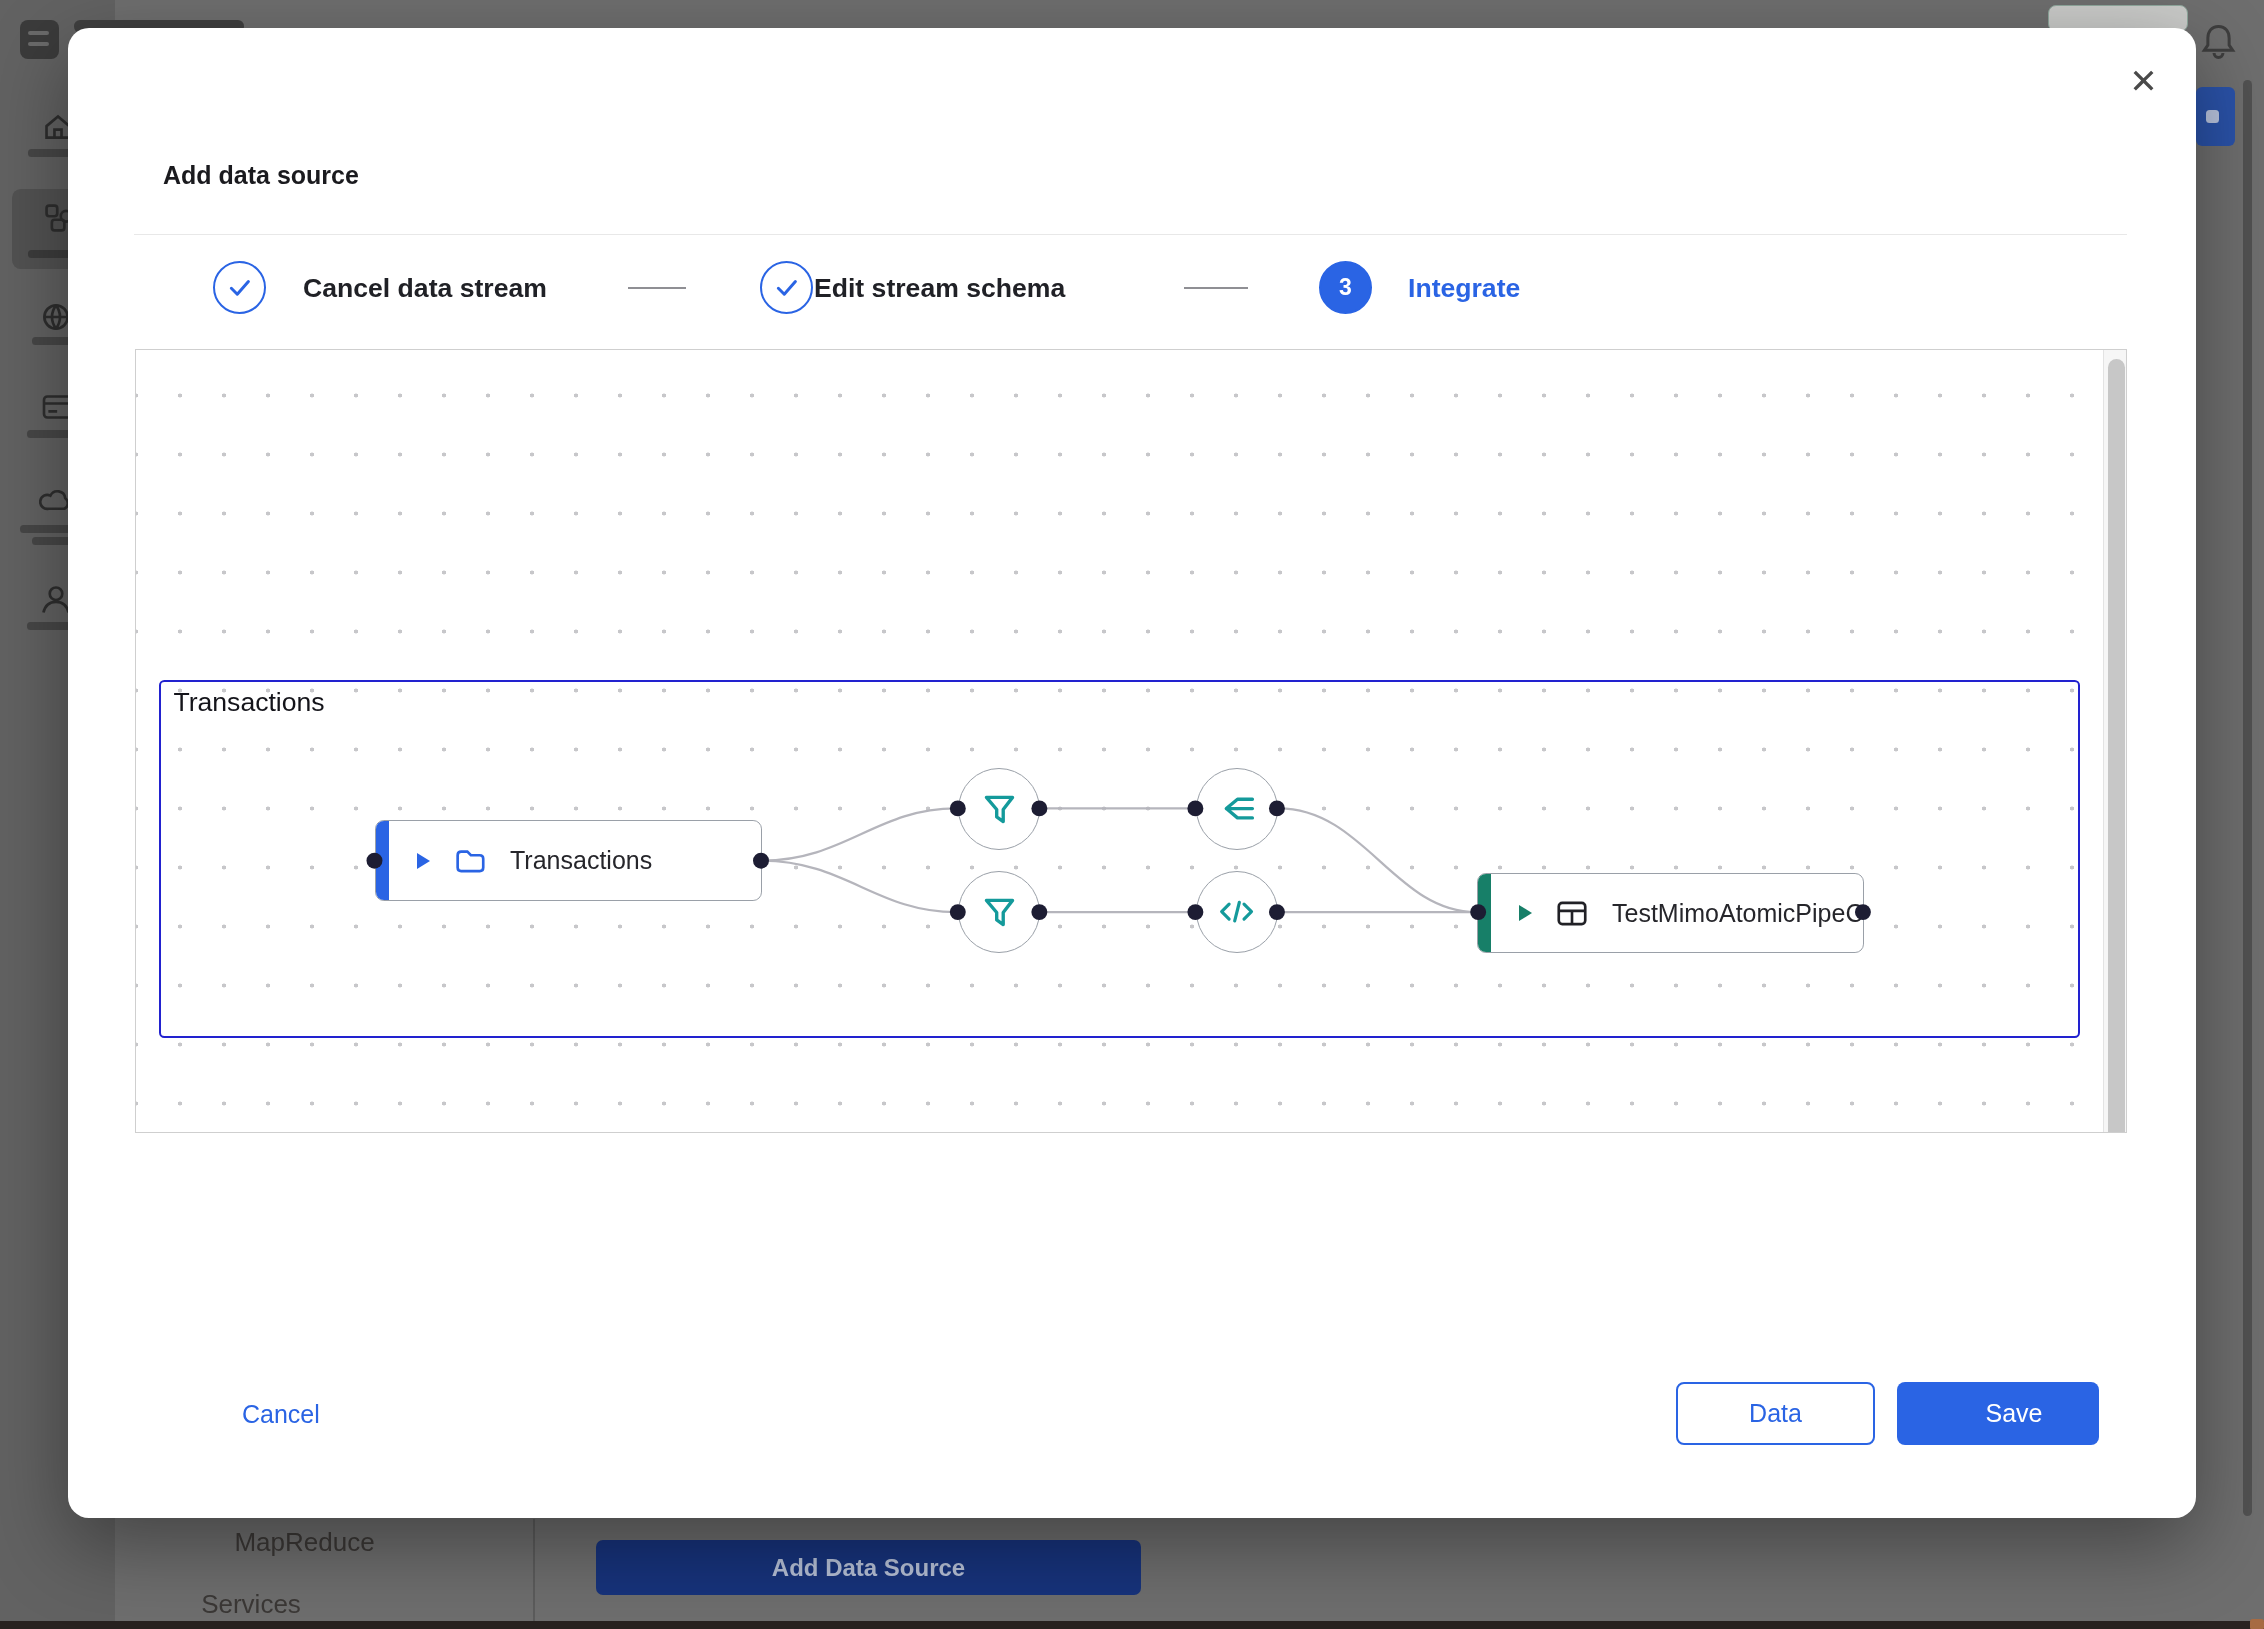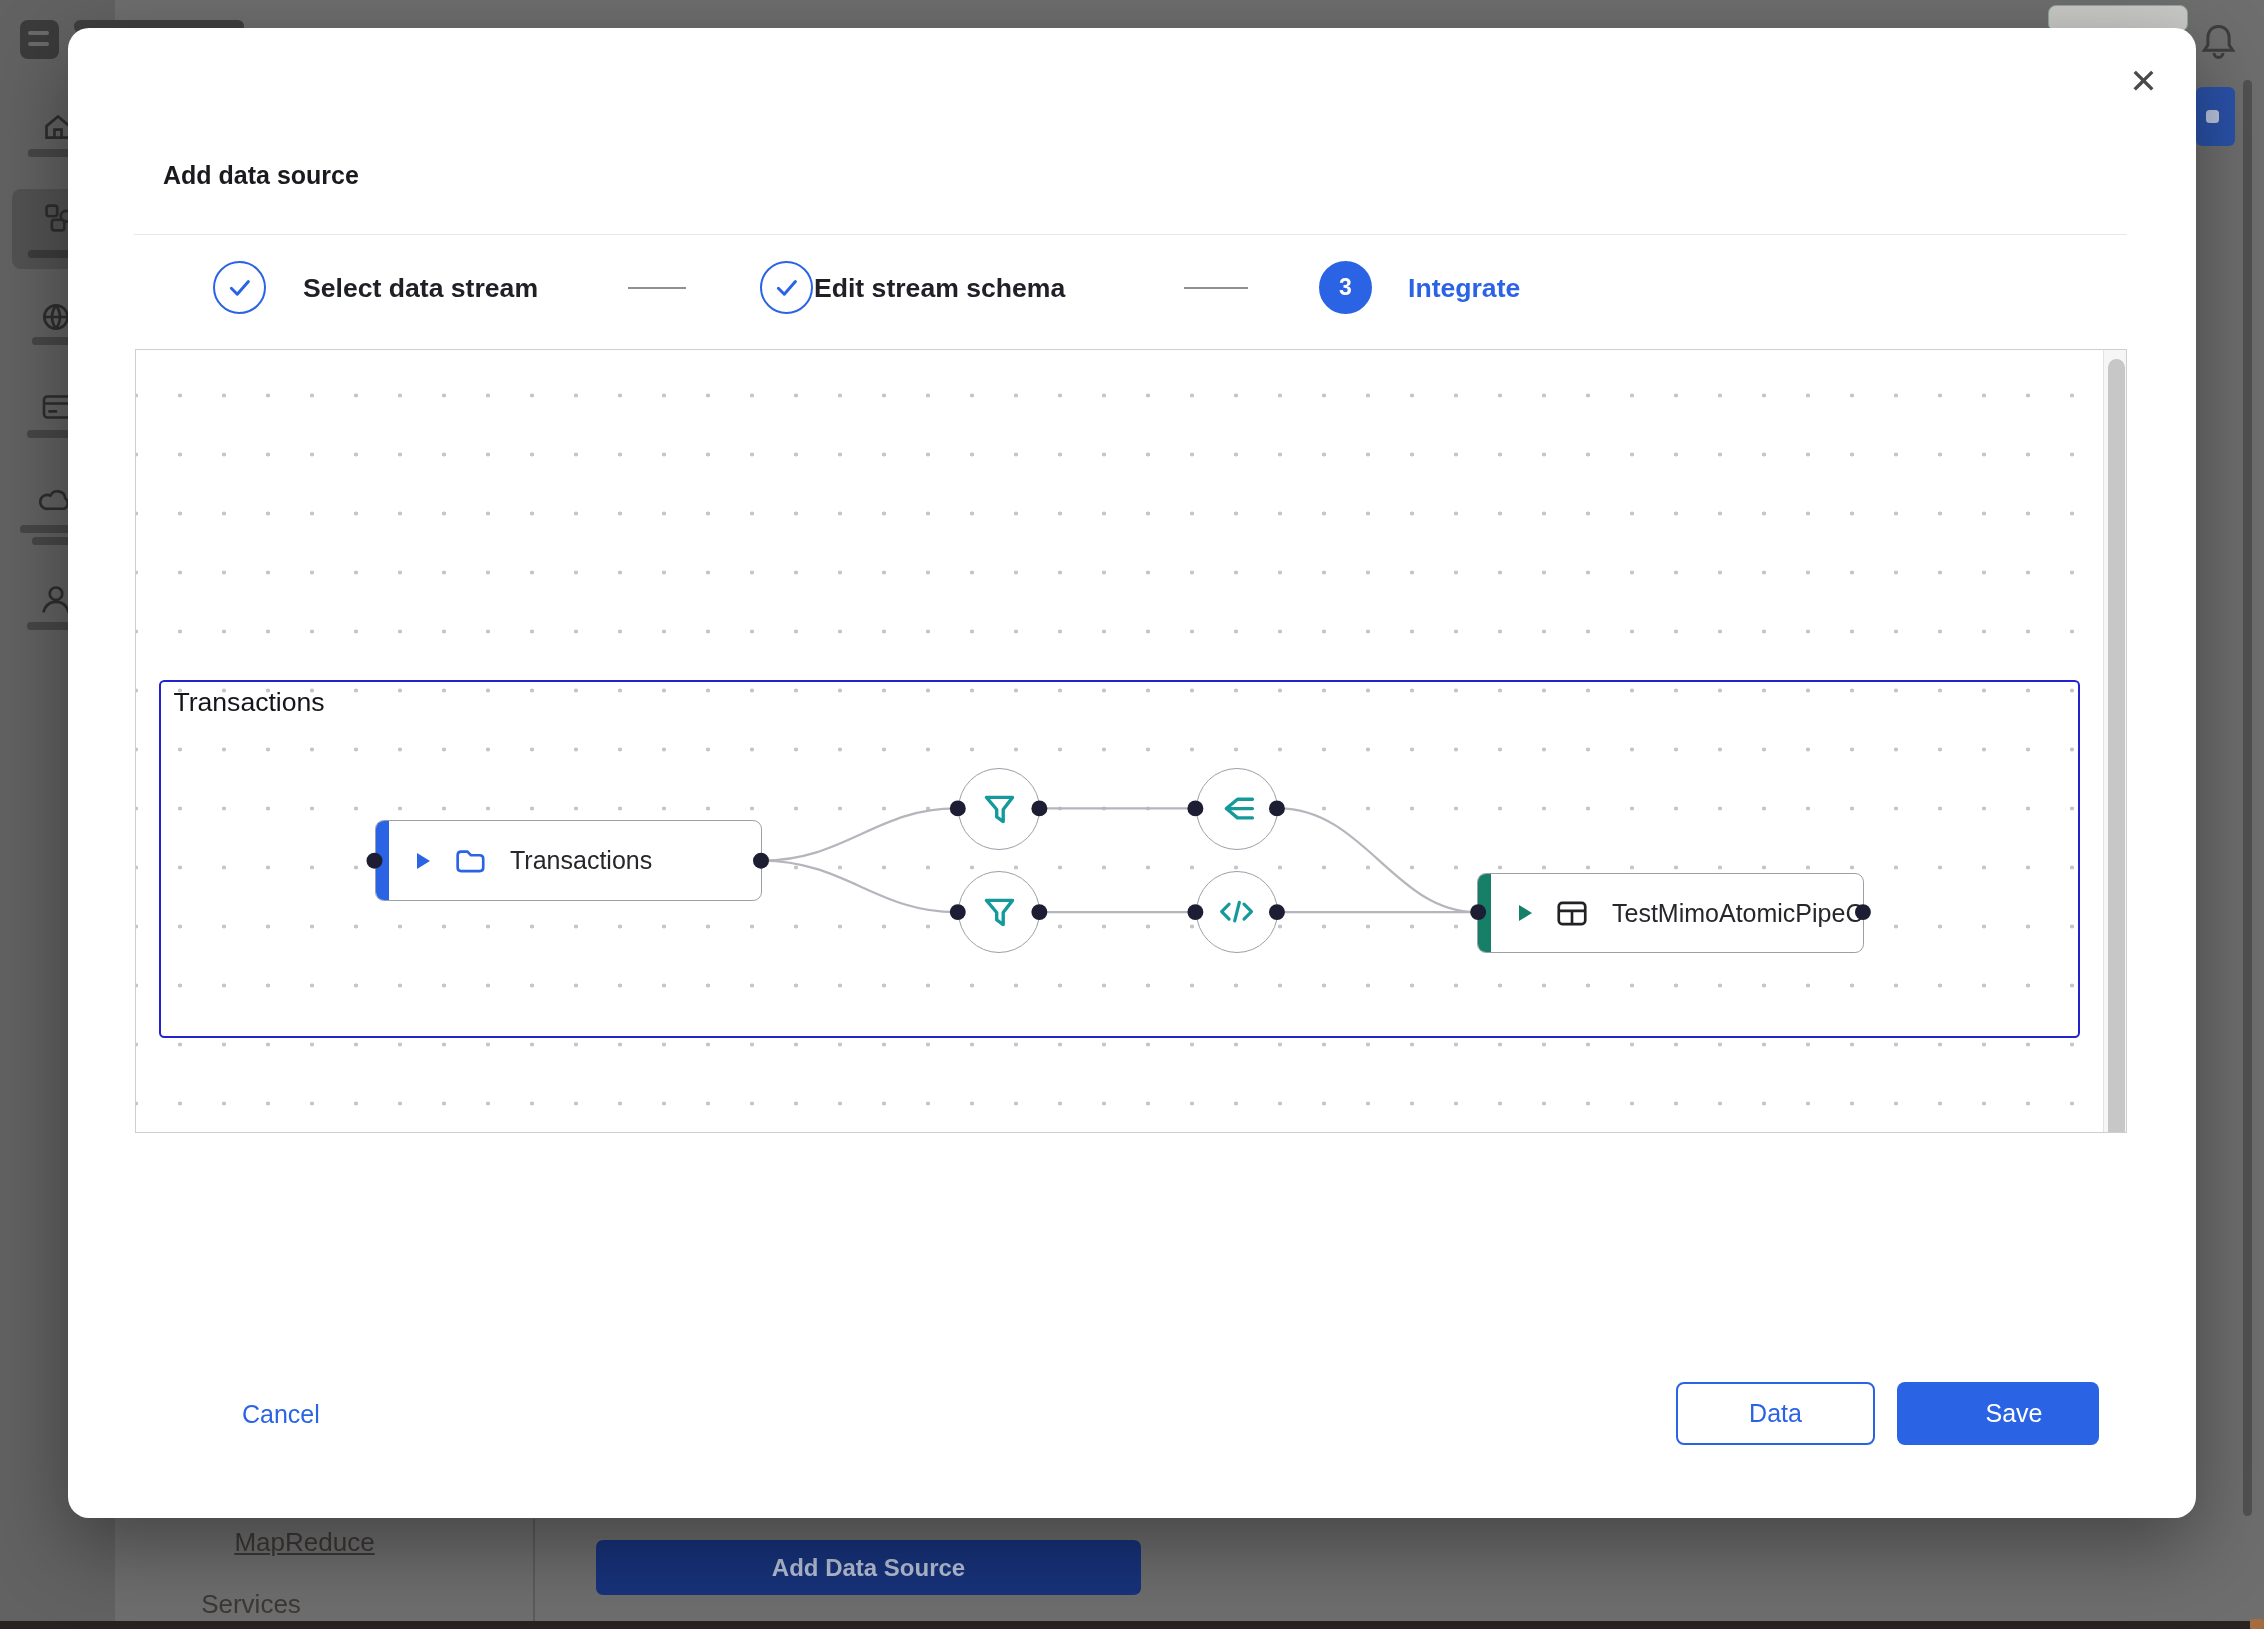--- a/index.html
+++ b/index.html
@@ -147,39 +147,39 @@
       <path d="M22 7 c-8 0-12 6-12 13 v8 l-4 6 h32 l-4-6 v-8 c0-7-4-13-12-13 z"></path>
       <path d="M17 37 a5 5 0 0 0 10 0"></path>
     </svg>
 </div>
 <div class="abs bg-bluebtn">
     <i></i>
   </div>
 <div class="abs bg-scrollline"></div>
 
 <div class="abs vline" style="left:533px;top:1519px;height:111px;"></div>
-<div class="abs bg-menu-text" style="left:216px;top:1527px;width:177px;text-align:center;text-decoration:underline;">MapReduce</div>
+<div class="abs bg-menu-text" style="left:216px;top:1527px;width:177px;text-align:center;">MapReduce</div>
 <div class="abs bg-menu-text" style="left:180px;top:1589px;width:142px;text-align:center;">Services</div>
 <div class="abs bg-add-btn">Add Data Source</div>
 <div class="abs bg-bottomstrip"></div>
 <div class="abs bg-corner"></div>
 
 <div class="abs modal">
 
   <div class="abs close-btn">✕</div>
 
   <div class="abs modal-title">Add data source</div>
   <div class="abs modal-divider"></div>
 
   <div class="abs step-circle" style="left:145px;top:233px;">
     <svg width="53" height="53" viewBox="0 0 66 66" fill="none">
       <path d="M22 34 L30 42 L45 25" stroke="var(--accent-blue)" stroke-width="4" stroke-linecap="round" stroke-linejoin="round"></path>
     </svg>
   </div>
-  <div class="abs step-label" style="left:235px;top:245px;">Select data stream</div>
+  <div class="abs step-label" style="left:235px;top:245px;">Cancel data stream</div>
 
   <div class="abs step-dash" style="left:560px;top:259px;width:58px;"></div>
 
   <div class="abs step-circle" style="left:692px;top:233px;">
     <svg width="53" height="53" viewBox="0 0 66 66" fill="none">
       <path d="M22 34 L30 42 L45 25" stroke="var(--accent-blue)" stroke-width="4" stroke-linecap="round" stroke-linejoin="round"></path>
     </svg>
   </div>
   <div class="abs step-label" style="left:746px;top:245px;">Edit stream schema</div>
 

